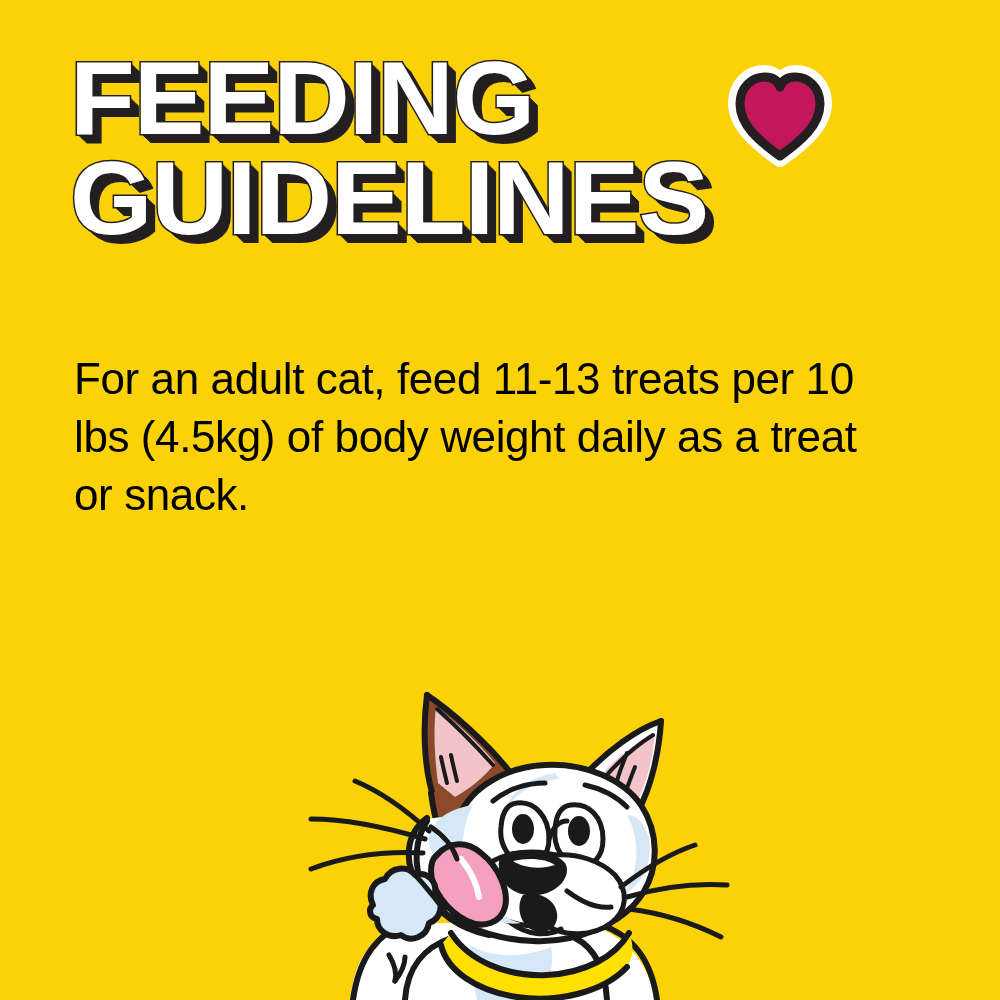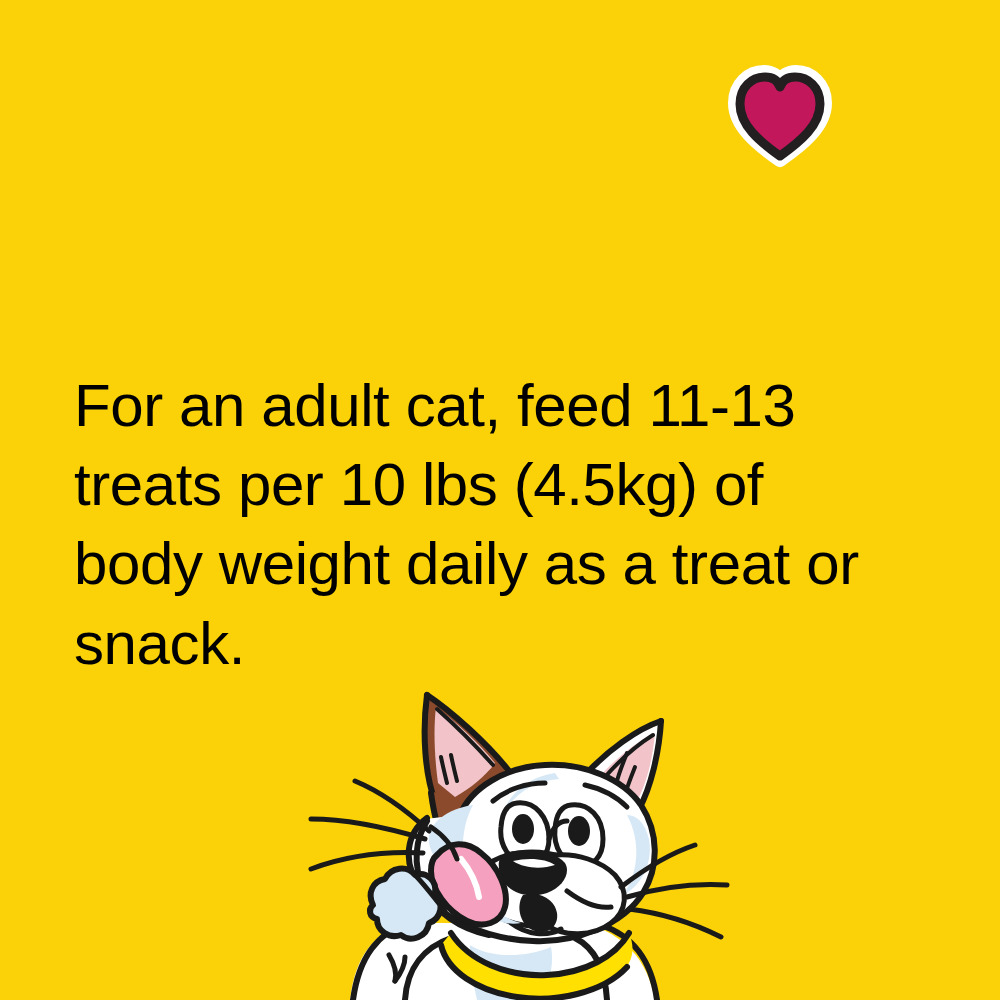--- a/index.html
+++ b/index.html
@@ -60,21 +60,21 @@
   }
   .heart-badge svg { display: block; width: 100%; height: 100%; }
 
   
   .body-copy {
     position: absolute;
     left: 74px;
     top: 306px;
     width: 800px;
     font-family: "Liberation Sans", sans-serif;
-    font-size: 60px;
+    font-size: 44px;
     line-height: 1.32;
     font-weight: 500;
     color: #000000;
     letter-spacing: -0.4px;
     white-space: pre-line;
   }
 
   
   .cat-art {
     position: absolute;
@@ -83,20 +83,24 @@
     width: 500px;
     height: 345px;
   }
   .cat-art svg { display: block; width: 100%; height: 100%; }
 </style>
 </head>
 <body>
 
 <div id="poster">
 
+  <div class="heading-block">
+    <span class="heading-line l1">FEEDING</span>
+    <span class="heading-line l2">GUIDELINES</span>
+  </div>
 
   <div class="heart-badge">
     <svg viewBox="0 0 106 106" xmlns="http://www.w3.org/2000/svg" aria-hidden="true">
       <path d="M53 98 C30 82 8 64 8 41 C8 22 22 10 37 10 C45 10 51 14 53 20 C55 14 61 10 69 10 C84 10 98 22 98 41 C98 64 76 82 53 98 Z" fill="#FFFFFF" stroke="#FFFFFF" stroke-width="14" stroke-linejoin="round"></path>
       <path d="M53 94 C32 79 13 63 13 42 C13 25 25 15 38 15 C46 15 51 19 53 25 C55 19 60 15 68 15 C81 15 93 25 93 42 C93 63 74 79 53 94 Z" fill="#C2185B" stroke="#231F20" stroke-width="9" stroke-linejoin="round"></path>
     </svg>
   </div>
 
   <p class="body-copy">For an adult cat, feed 11-13 treats per 10 lbs (4.5kg) of body weight daily as a treat or snack.</p>
 

